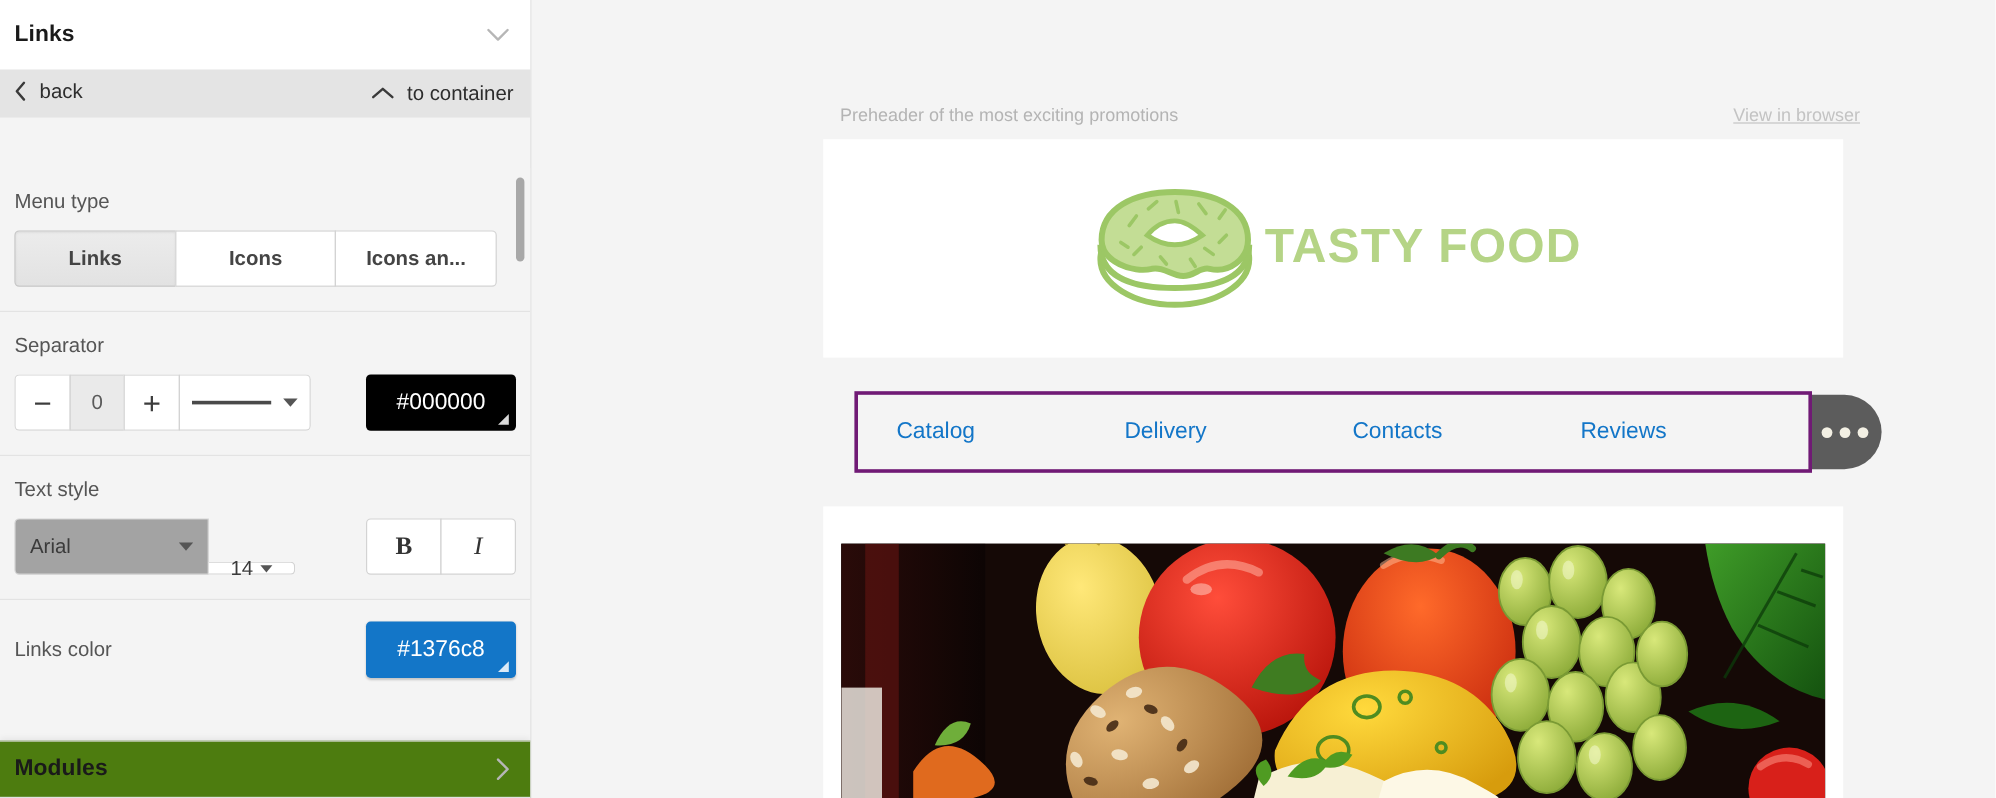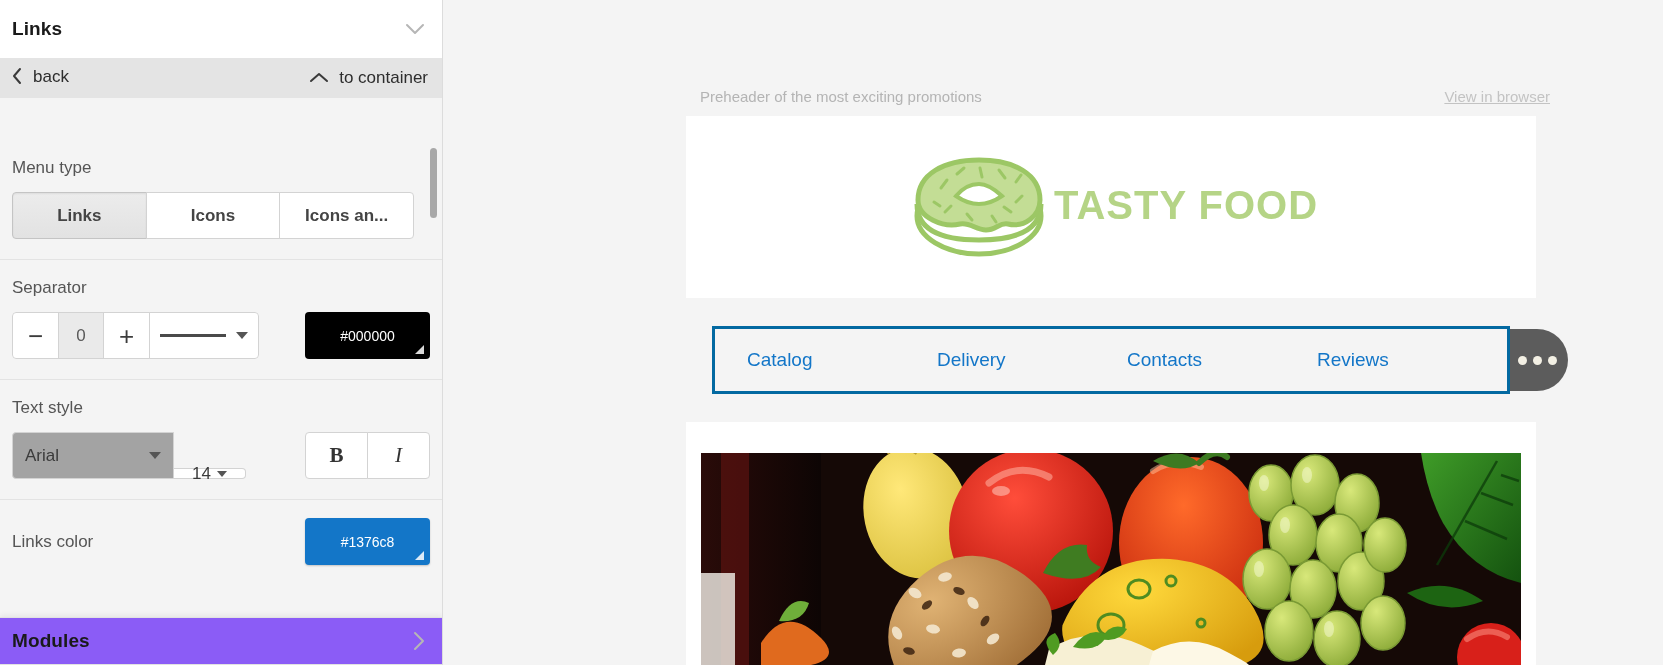--- a/index.html
+++ b/index.html
@@ -113,21 +113,21 @@
     border-left: 6px solid transparent;
     border-right: 6px solid transparent;
     border-top: 7px solid #555;
   }
   .sign { font-size: 26px; color: #3c3c3c; line-height: 1; font-weight: 300; }
 
   .color-chip {
     width: 125px; height: 47px;
     border-radius: 4px;
     display: flex; align-items: center; justify-content: center;
-    font-size: 14px;
+    font-size: 19px;
     position: relative;
     cursor: pointer;
     margin-left: auto;
   }
   .color-chip .corner {
     position: absolute; right: 6px; bottom: 5px;
     width: 0; height: 0;
     border-left: 9px solid transparent;
     border-bottom: 9px solid rgba(255,255,255,.85);
   }
@@ -171,21 +171,21 @@
   #panel-scrollbar {
     position: absolute; top: 148px; right: 5px;
     width: 7px; height: 70px;
     background: #a8a8a8; border-radius: 4px;
     cursor: pointer; z-index: 5;
   }
 
   
   #modules-head {
     position: absolute; left: 0; right: 0; bottom: 0;
-    height: 48px; background: #8b5cf6;
+    height: 48px; background: #4d7c0f;
     border-top: 1px solid #e2e2e2;
     display: flex; align-items: center;
     padding: 0 16px 0 12px;
     box-shadow: 0 -2px 5px rgba(0,0,0,.06);
     z-index: 10; cursor: pointer;
   }
 
   
   #preview {
     position: relative;
@@ -212,21 +212,21 @@
     font-size: 40px; font-weight: bold; color: #b5d486;
     letter-spacing: 1px; margin-top: -4px;
     font-family: "Liberation Sans", sans-serif;
   }
 
   
   #nav-block {
     position: absolute; top: 326px; left: 269px;
     width: 798px; height: 68px;
     background: #f4f4f4;
-    border: 3px solid #0369a1;
+    border: 3px solid #701a75;
     display: flex; align-items: center;
     z-index: 4;
   }
   #nav-links { display: flex; width: 100%; padding: 0 0 0 32px; }
   .nav-link {
     flex: 1;
     font-size: 19px; color: #1376c8;
     text-align: left; cursor: pointer;
   }
   #nav-handle {

